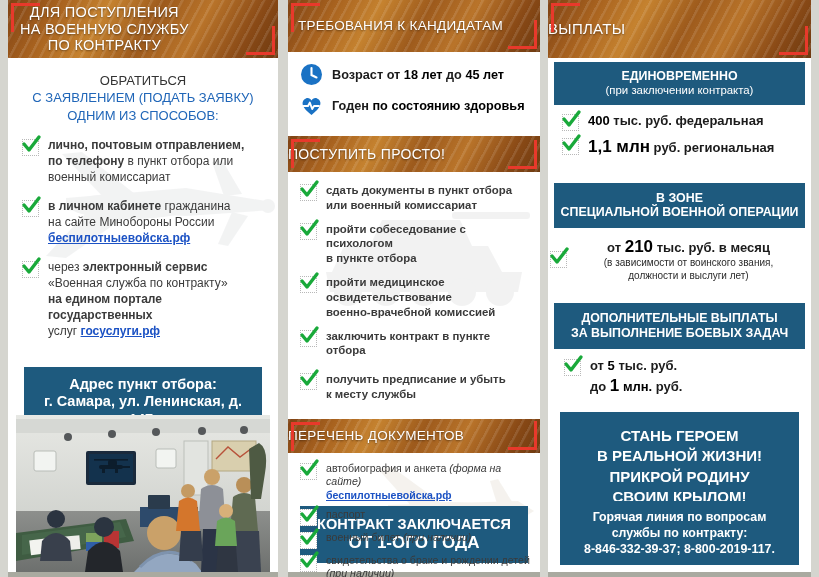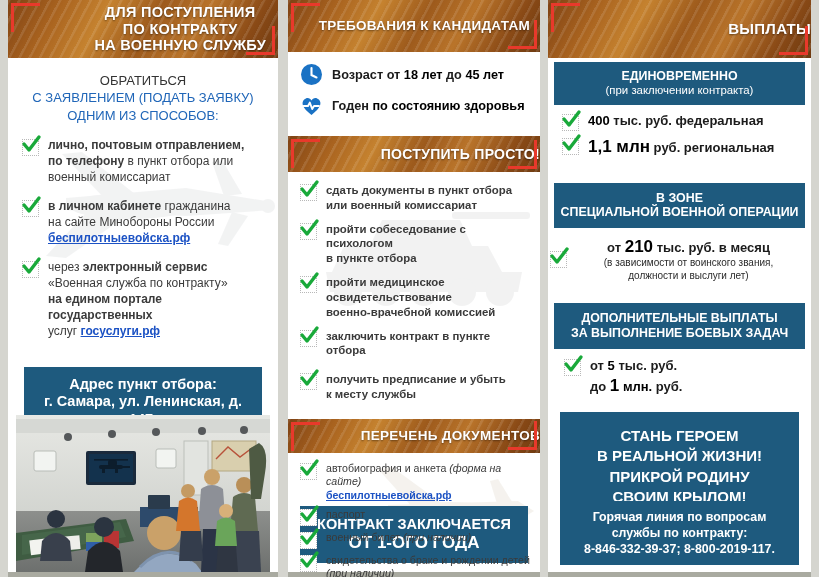--- a/index.html
+++ b/index.html
@@ -20,22 +20,22 @@
     content:"";position:absolute;left:0;right:0;bottom:0;height:5px;background:#a9aaa0;
   }
 
   
   .hdr{
     position:relative;
     background:
       repeating-linear-gradient(118deg, rgba(255,255,255,.11) 0px, rgba(255,255,255,.11) 2px, rgba(255,255,255,0) 3px, rgba(255,255,255,0) 9px),
       linear-gradient(120deg,#7e4214 0%,#a9631f 18%,#c5822f 34%,#9d5a1c 52%,#b9742a 68%,#8a4a16 86%,#6e3a10 100%);
     color:#fff;text-align:center;
-    font-weight:bold;letter-spacing:.3px;
-    display:flex;align-items:center;justify-content:flex-end;
+    font-weight:normal;letter-spacing:.3px;
+    display:flex;align-items:center;justify-content:flex-start;
     box-sizing:border-box;
   }
   .hdr .htxt{line-height:1.16;position:relative;z-index:3;text-shadow:0 1px 2px rgba(0,0,0,.45);}
   .hdr .br{position:absolute;z-index:4;}
   .hdr .br-tl{left:3px;top:3px;width:26px;height:26px;border-left:3px solid #e8392b;border-top:3px solid #e8392b;}
   .hdr .br-br{right:3px;bottom:3px;width:26px;height:26px;border-right:3px solid #e8392b;border-bottom:3px solid #e8392b;}
 
   
   .blue{
     background:#1e5a7e;color:#fff;text-align:center;font-weight:bold;
@@ -104,22 +104,22 @@
 
 <div class="poster">
 
   <div class="col col-left">
 
     <div class="hdr l-hdr">
       <span class="br br-tl"></span>
       <span class="br br-br"></span>
       <div class="htxt">
         <div>ДЛЯ ПОСТУПЛЕНИЯ</div>
+        <div>НА ВОЕННУЮ СЛУЖБУ</div>
         <div>ПО КОНТРАКТУ</div>
-        <div>НА ВОЕННУЮ СЛУЖБУ</div>
       </div>
     </div>
 
     <div class="l-intro">
       <div class="l1">ОБРАТИТЬСЯ</div>
       <div class="l2">С ЗАЯВЛЕНИЕМ (ПОДАТЬ ЗАЯВКУ)</div>
       <div class="l2">ОДНИМ ИЗ СПОСОБОВ:</div>
     </div>
 
     <div style="position:relative;">

